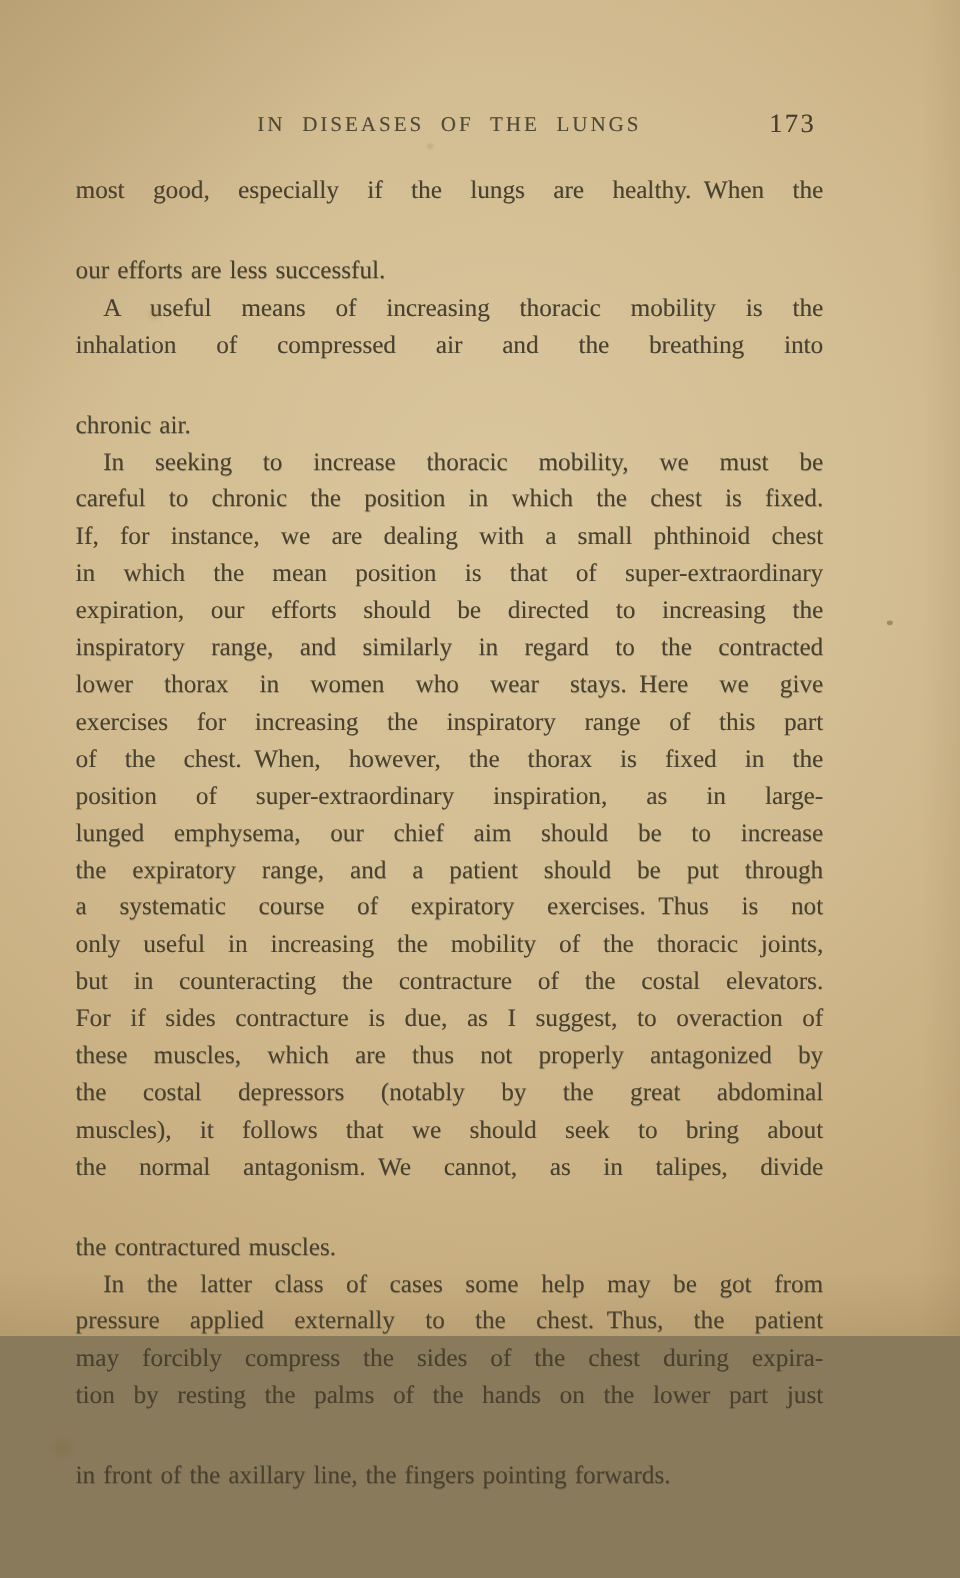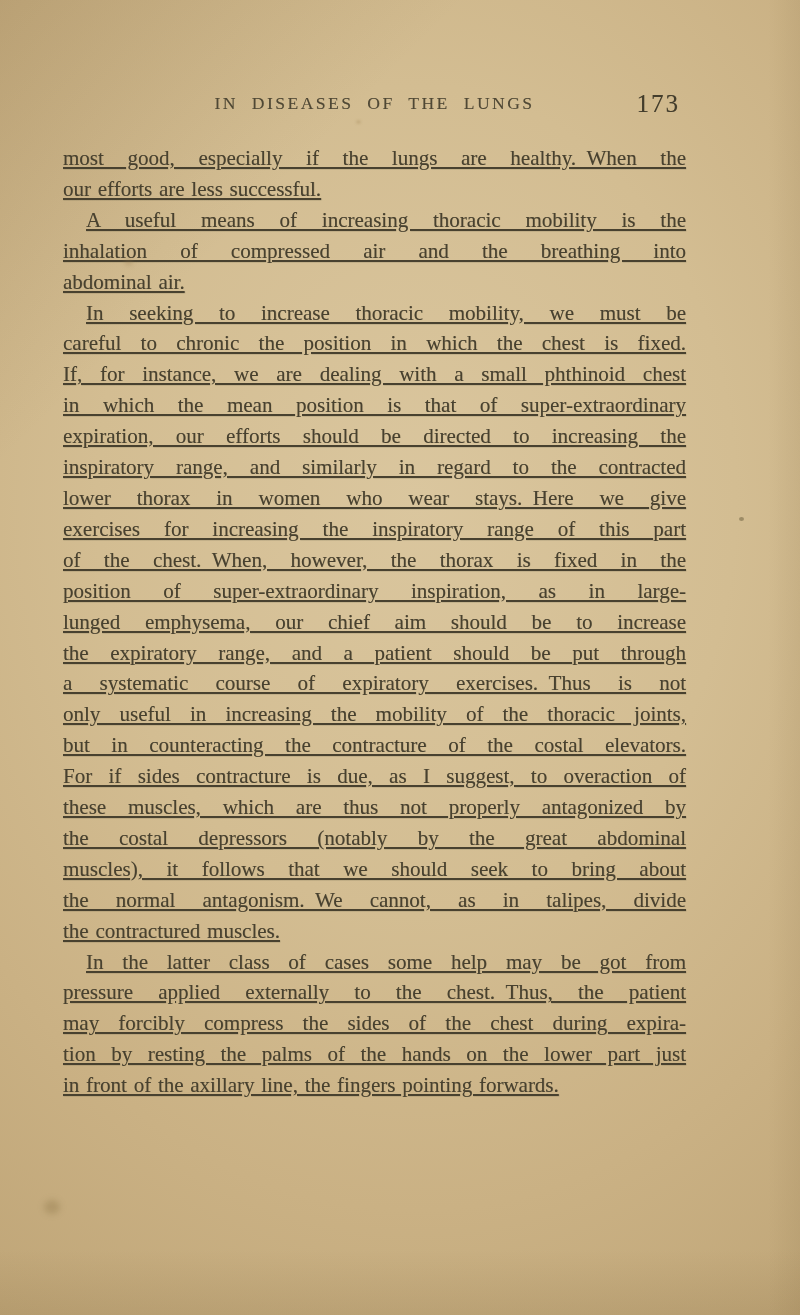--- a/index.html
+++ b/index.html
@@ -6,21 +6,21 @@
     margin: 0;
     padding: 0;
     width: 800px;
     height: 1315px;
     overflow: hidden;
     background: #8a7a5c;
   }
   .page {
     position: relative;
     width: 800px;
-    height: 1315px;
+    height: 1113px;
     font-family: "Liberation Serif", "DejaVu Serif", serif;
     color: var(--ink, #48412f);
     background:
       linear-gradient(135deg, rgba(122,98,58,0.20) 0%, rgba(122,98,58,0.0) 22%),
       linear-gradient(to top, rgba(115,92,52,0.14) 0%, rgba(115,92,52,0.0) 5%),
       linear-gradient(to left, rgba(115,92,52,0.10) 0%, rgba(115,92,52,0.0) 4%),
       radial-gradient(ellipse 95% 75% at 52% 38%, #dac69e 0%, #d3bd92 42%, #cab184 72%, #bfa577 100%);
     background-color: var(--paper, #d2bc91);
   }
   .page-header {
@@ -35,45 +35,45 @@
     font-size: 17.5px;
     letter-spacing: 2.5px;
     word-spacing: 7px;
     color: #4f4835;
     text-shadow: 0.3px 0.3px 0.5px rgba(79,72,53,0.35);
   }
   .page-number {
     position: absolute;
     right: 6px;
     top: -3px;
-    font-size: 25px;
+    font-size: 22px;
     letter-spacing: 2px;
     color: #433d2c;
     text-shadow: 0.3px 0.3px 0.5px rgba(67,61,44,0.35);
   }
   .text-block {
     position: absolute;
     left: 63px;
     top: 143px;
     width: 623px;
     font-size: 21px;
     line-height: 30.9px;
     word-spacing: 1.5px;
     text-shadow: 0.35px 0.35px 0.45px rgba(72,65,47,0.38);
   }
   .paragraph { margin: 0; }
   .line {
     text-align: justify;
     text-align-last: justify;
     white-space: normal;
-    text-decoration: underline;
   }
   .line.last-line {
     text-align: right;
     text-align-last: left;
+    margin-top: 36px;
   }
   .line.first-line-indented {
     padding-left: 23px;
   }
   .speck {
     position: absolute;
     border-radius: 50%;
     pointer-events: none;
   }
   .speck.s1 { left: 739px; top: 517px; width: 5px; height: 4px; background: rgba(92,80,48,0.45); filter: blur(0.5px); }
@@ -91,21 +91,21 @@
   </div>
 
   <div class="text-block" id="text-block">
       <div class="paragraph">
         <div class="line">most good, especially if the lungs are healthy. When the</div>
         <div class="line last-line">our efforts are less successful.</div>
       </div>
       <div class="paragraph">
         <div class="line first-line-indented">A useful means of increasing thoracic mobility is the</div>
         <div class="line">inhalation of compressed air and the breathing into</div>
-        <div class="line last-line">abdominal air.</div>
+        <div class="line last-line">chronic air.</div>
       </div>
       <div class="paragraph">
         <div class="line first-line-indented">In seeking to increase thoracic mobility, we must be</div>
         <div class="line">careful to chronic the position in which the chest is fixed.</div>
         <div class="line">If, for instance, we are dealing with a small phthinoid chest</div>
         <div class="line">in which the mean position is that of super-extraordinary</div>
         <div class="line">expiration, our efforts should be directed to increasing the</div>
         <div class="line">inspiratory range, and similarly in regard to the contracted</div>
         <div class="line">lower thorax in women who wear stays. Here we give</div>
         <div class="line">exercises for increasing the inspiratory range of this part</div>

